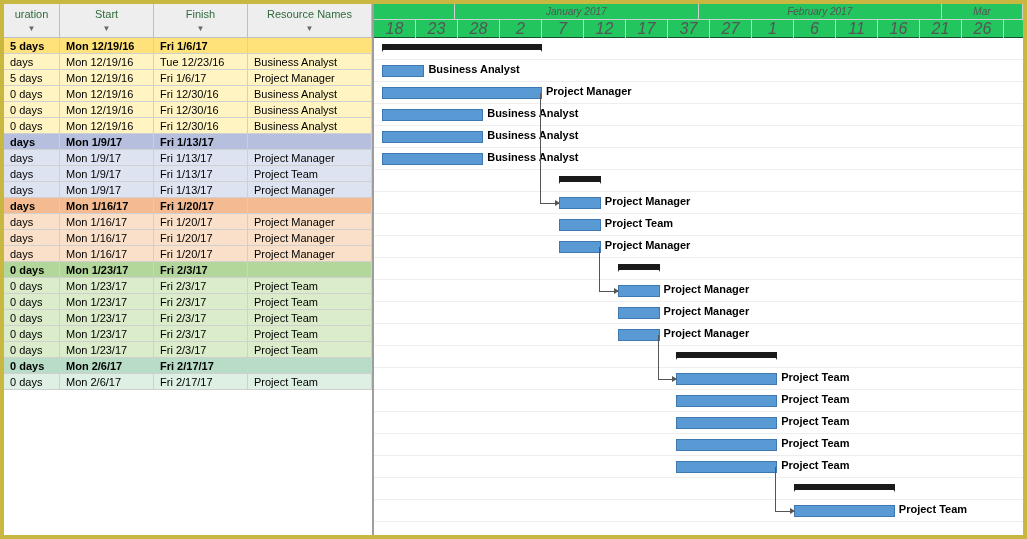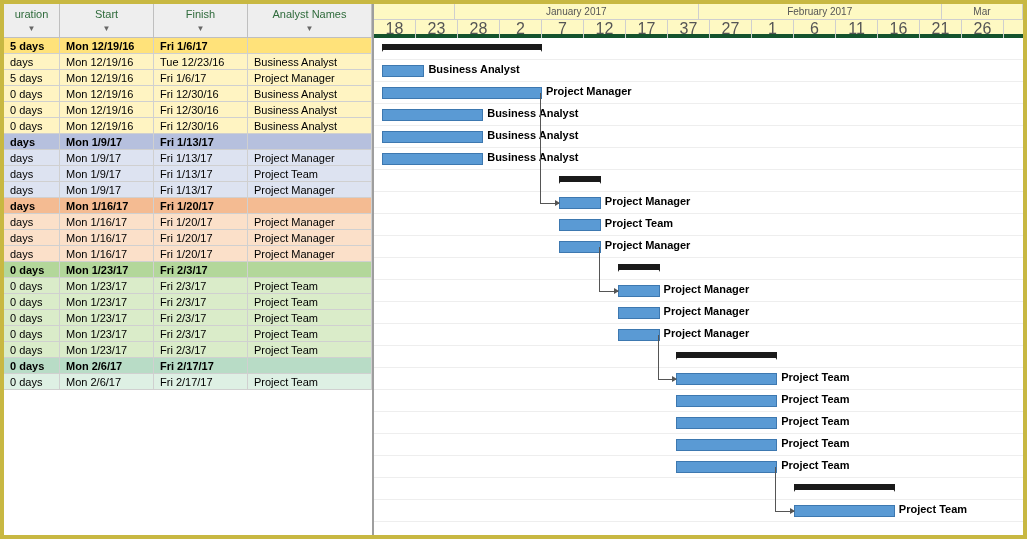--- a/index.html
+++ b/index.html
@@ -81,23 +81,24 @@
 
   
   .gantt-pane {
     flex: 1;
     position: relative;
     overflow: hidden;
     background: #fff;
   }
   .timescale {
     height: 34px;
-    border-bottom: 4px solid #14532d;
-    background: #fef9c3;
-    position: relative;
+    border-bottom: 1px solid #14532d;
+    background: #22c55e;
+    position: relative;
+    font-style: italic;
   }
   .ts-upper {
     height: 16px;
     display: flex;
     border-bottom: 1px solid #cfcfcf;
   }
   .ts-upper div {
     border-right: 1px solid #cfcfcf;
     text-align: center;
     font-size: 10px;
@@ -183,21 +184,21 @@
       </div>
       <div class="th col-start">
         <span>Start</span>
         <span class="drop">▼</span>
       </div>
       <div class="th col-finish">
         <span>Finish</span>
         <span class="drop">▼</span>
       </div>
       <div class="th col-res">
-        <span>Analyst Names</span>
+        <span>Resource Names</span>
         <span class="drop">▼</span>
       </div>
     </div>
     <div id="tbody">
         <div class="trow c-yellow summary">
           <div class="td col-dur">5 days</div>
           <div class="td col-start">Mon 12/19/16</div>
           <div class="td col-finish">Fri 1/6/17</div>
           <div class="td col-res"></div>
         </div>

